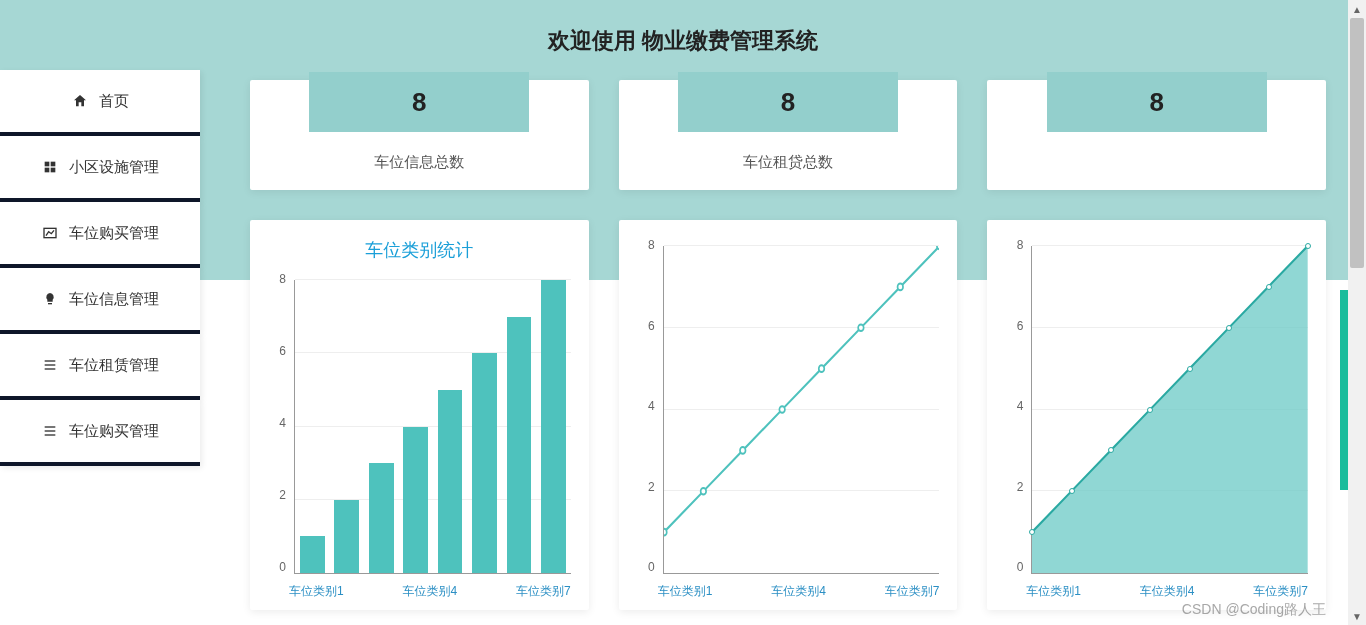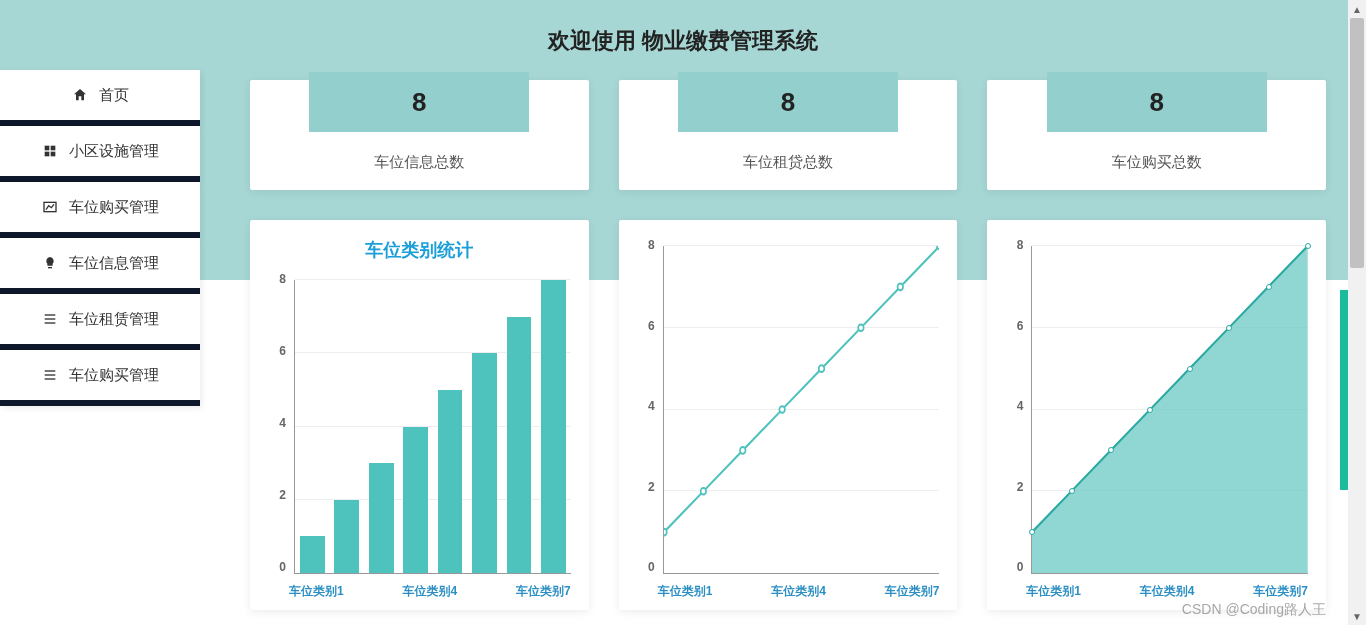--- a/index.html
+++ b/index.html
@@ -1,27 +1,27 @@
 <!DOCTYPE html>
 <html><head>
 <meta charset="utf-8">
 <style>
 * { margin: 0; padding: 0; box-sizing: border-box; }
 body { font-family: "Microsoft YaHei", Arial, sans-serif; background: #fff; width: 1366px; height: 625px; overflow: hidden; position: relative; }
 .bg-shape { position: absolute; top: 0; left: 0; width: 100%; height: 280px; background: #a6d7d4; z-index: 0; border-bottom-left-radius: 100px; }
 .page-title { position: absolute; top: 6px; left: 0; width: 100%; text-align: center; font-size: 22px; font-weight: bold; color: #222; z-index: 2; margin-top: 20px; }
 .sidebar { position: absolute; left: 0; top: 70px; width: 200px; z-index: 3; }
-.sidebar-item { background: #fff; height: 56px; display: flex; align-items: center; justify-content: center; gap: 10px; font-size: 15px; color: #333; cursor: pointer; box-shadow: 2px 2px 6px rgba(0,0,0,0.08); margin-bottom: 0; border-bottom: 6px solid #0f172a; }
+.sidebar-item { background: #fff; height: 66px; display: flex; align-items: center; justify-content: center; gap: 10px; font-size: 15px; color: #333; cursor: pointer; box-shadow: 2px 2px 6px rgba(0,0,0,0.08); margin-bottom: 0; border-bottom: 4px solid #0f172a; }
 .sidebar-item .icon { width: 18px; height: 18px; display: flex; align-items: center; justify-content: center; }
 .main { position: absolute; left: 250px; top: 80px; right: 40px; z-index: 2; }
 .stat-row { display: flex; gap: 30px; }
 .stat-card { flex: 1; background: #fff; box-shadow: 0 2px 8px rgba(0,0,0,0.08); border-radius: 2px; height: 110px; position: relative; overflow: visible; }
 .stat-value { position: absolute; top: -8px; left: 50%; transform: translateX(-50%); width: 220px; height: 60px; background: #93cfcc; display: flex; align-items: center; justify-content: center; font-size: 26px; font-weight: bold; color: #222; }
 .stat-label { position: absolute; bottom: 18px; width: 100%; text-align: center; font-size: 15px; color: #555; }
-.chart-row { display: flex; gap: 30px; margin-top: 30px; font-weight: bold; }
+.chart-row { display: flex; gap: 30px; margin-top: 30px; }
 .chart-card { flex: 1; background: #fff; box-shadow: 0 2px 8px rgba(0,0,0,0.08); border-radius: 2px; padding: 18px 12px 8px; height: 390px; display: flex; flex-direction: column; }
 .chart-title { text-align: center; font-size: 18px; color: #1a9fd8; margin-bottom: 10px; }
 .chart-body { flex: 1; position: relative; }
 .axis-y { position: absolute; left: 0; top: 0; bottom: 28px; width: 28px; display: flex; flex-direction: column; justify-content: space-between; align-items: flex-end; }
 .axis-y span { font-size: 12px; color: #666; padding-right: 4px; }
 .plot { position: absolute; left: 32px; right: 6px; top: 8px; bottom: 28px; border-left: 1px solid #999; border-bottom: 1px solid #999; }
 .grid-line { position: absolute; left: 0; right: 0; border-top: 1px solid #eee; }
 .bars { position: absolute; inset: 0; display: flex; align-items: flex-end; justify-content: space-around; }
 .bar { width: 9%; background: #4ec2bd; }
 .axis-x { position: absolute; left: 27px; right: 6px; bottom: 2px; display: flex; justify-content: space-between; }
@@ -107,21 +107,20 @@
       <div class="stat-card">
         <div class="stat-value">8</div>
         <div class="stat-label">车位信息总数</div>
       </div>
       <div class="stat-card">
         <div class="stat-value">8</div>
         <div class="stat-label">车位租贷总数</div>
       </div>
       <div class="stat-card">
         <div class="stat-value">8</div>
-        <div class="stat-label">车位购买总数</div>
       </div>
     </div>
   <div class="chart-row" id="chart-row">
       <div class="chart-card">
         <div class="chart-title">车位类别统计</div>
         <div class="chart-body">
           <div class="axis-y">
             <span>8</span>
             <span>6</span>
             <span>4</span>

